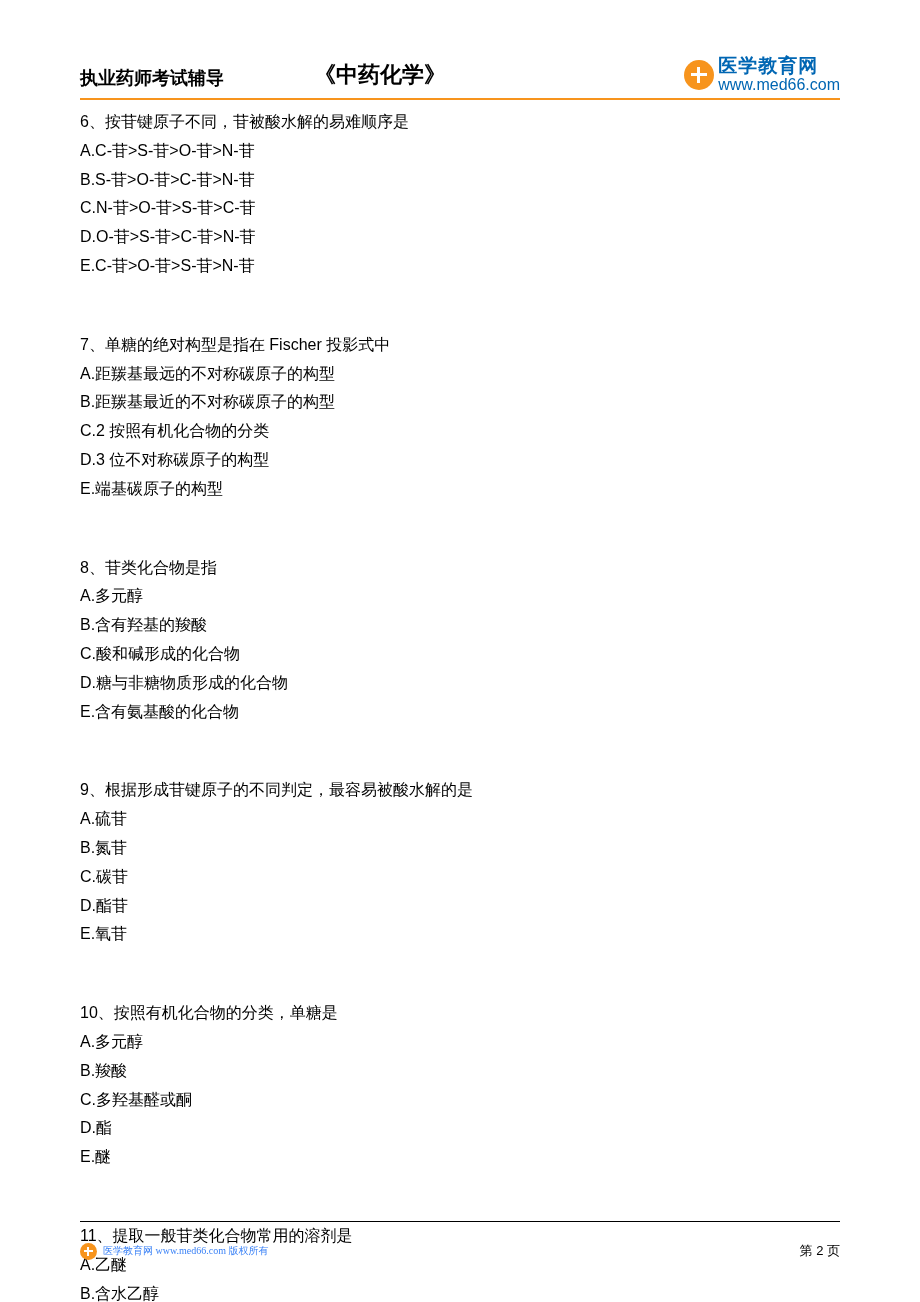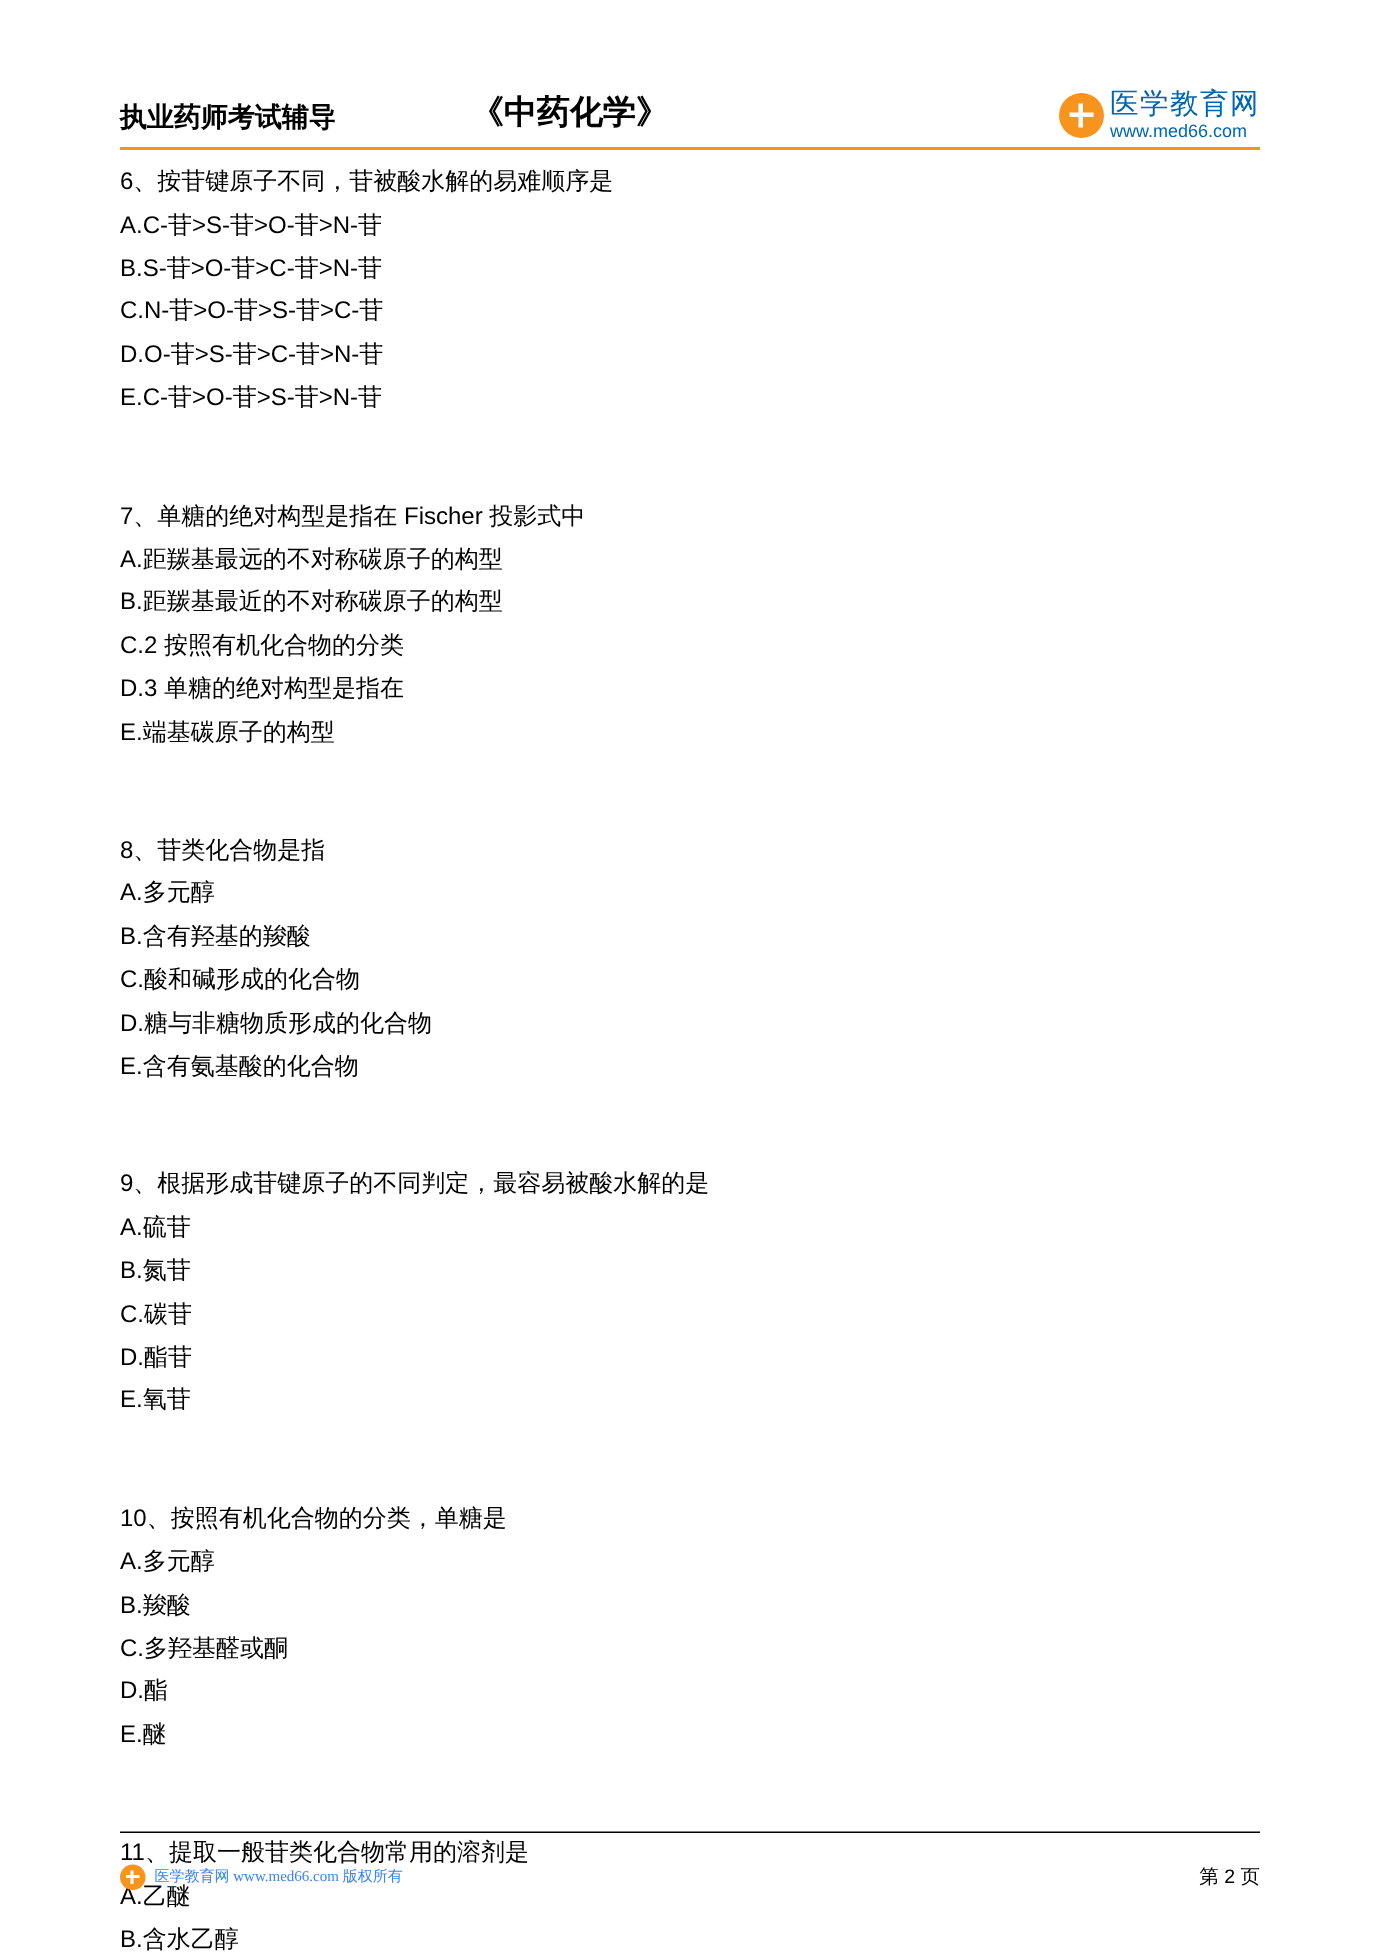--- a/index.html
+++ b/index.html
@@ -67,26 +67,26 @@
       top: 7px;
       left: 13px;
     }
     .logo-text {
       display: flex;
       flex-direction: column;
       line-height: 1.1;
     }
     .logo-cn {
       font-size: 19px;
-      font-weight: normal;
+      font-weight: bold;
       color: #0066b3;
       letter-spacing: 1px;
     }
     .logo-url {
-      font-size: 12px;
+      font-size: 16px;
       color: #0066b3;
     }
     .question {
       margin-bottom: 50px;
       line-height: 1.8;
     }
     .question-text {
       display: block;
     }
     .option {
@@ -168,21 +168,21 @@
   <span class="option">C.N-苷&gt;O-苷&gt;S-苷&gt;C-苷</span>
   <span class="option">D.O-苷&gt;S-苷&gt;C-苷&gt;N-苷</span>
   <span class="option">E.C-苷&gt;O-苷&gt;S-苷&gt;N-苷</span>
 </div>
 
 <div class="question">
   <span class="question-text">7、单糖的绝对构型是指在 Fischer 投影式中</span>
   <span class="option">A.距羰基最远的不对称碳原子的构型</span>
   <span class="option">B.距羰基最近的不对称碳原子的构型</span>
   <span class="option">C.2 按照有机化合物的分类</span>
-  <span class="option">D.3 单糖的绝对构型是指在</span>
+  <span class="option">D.3 位不对称碳原子的构型</span>
   <span class="option">E.端基碳原子的构型</span>
 </div>
 
 <div class="question">
   <span class="question-text">8、苷类化合物是指</span>
   <span class="option">A.多元醇</span>
   <span class="option">B.含有羟基的羧酸</span>
   <span class="option">C.酸和碱形成的化合物</span>
   <span class="option">D.糖与非糖物质形成的化合物</span>
   <span class="option">E.含有氨基酸的化合物</span>

